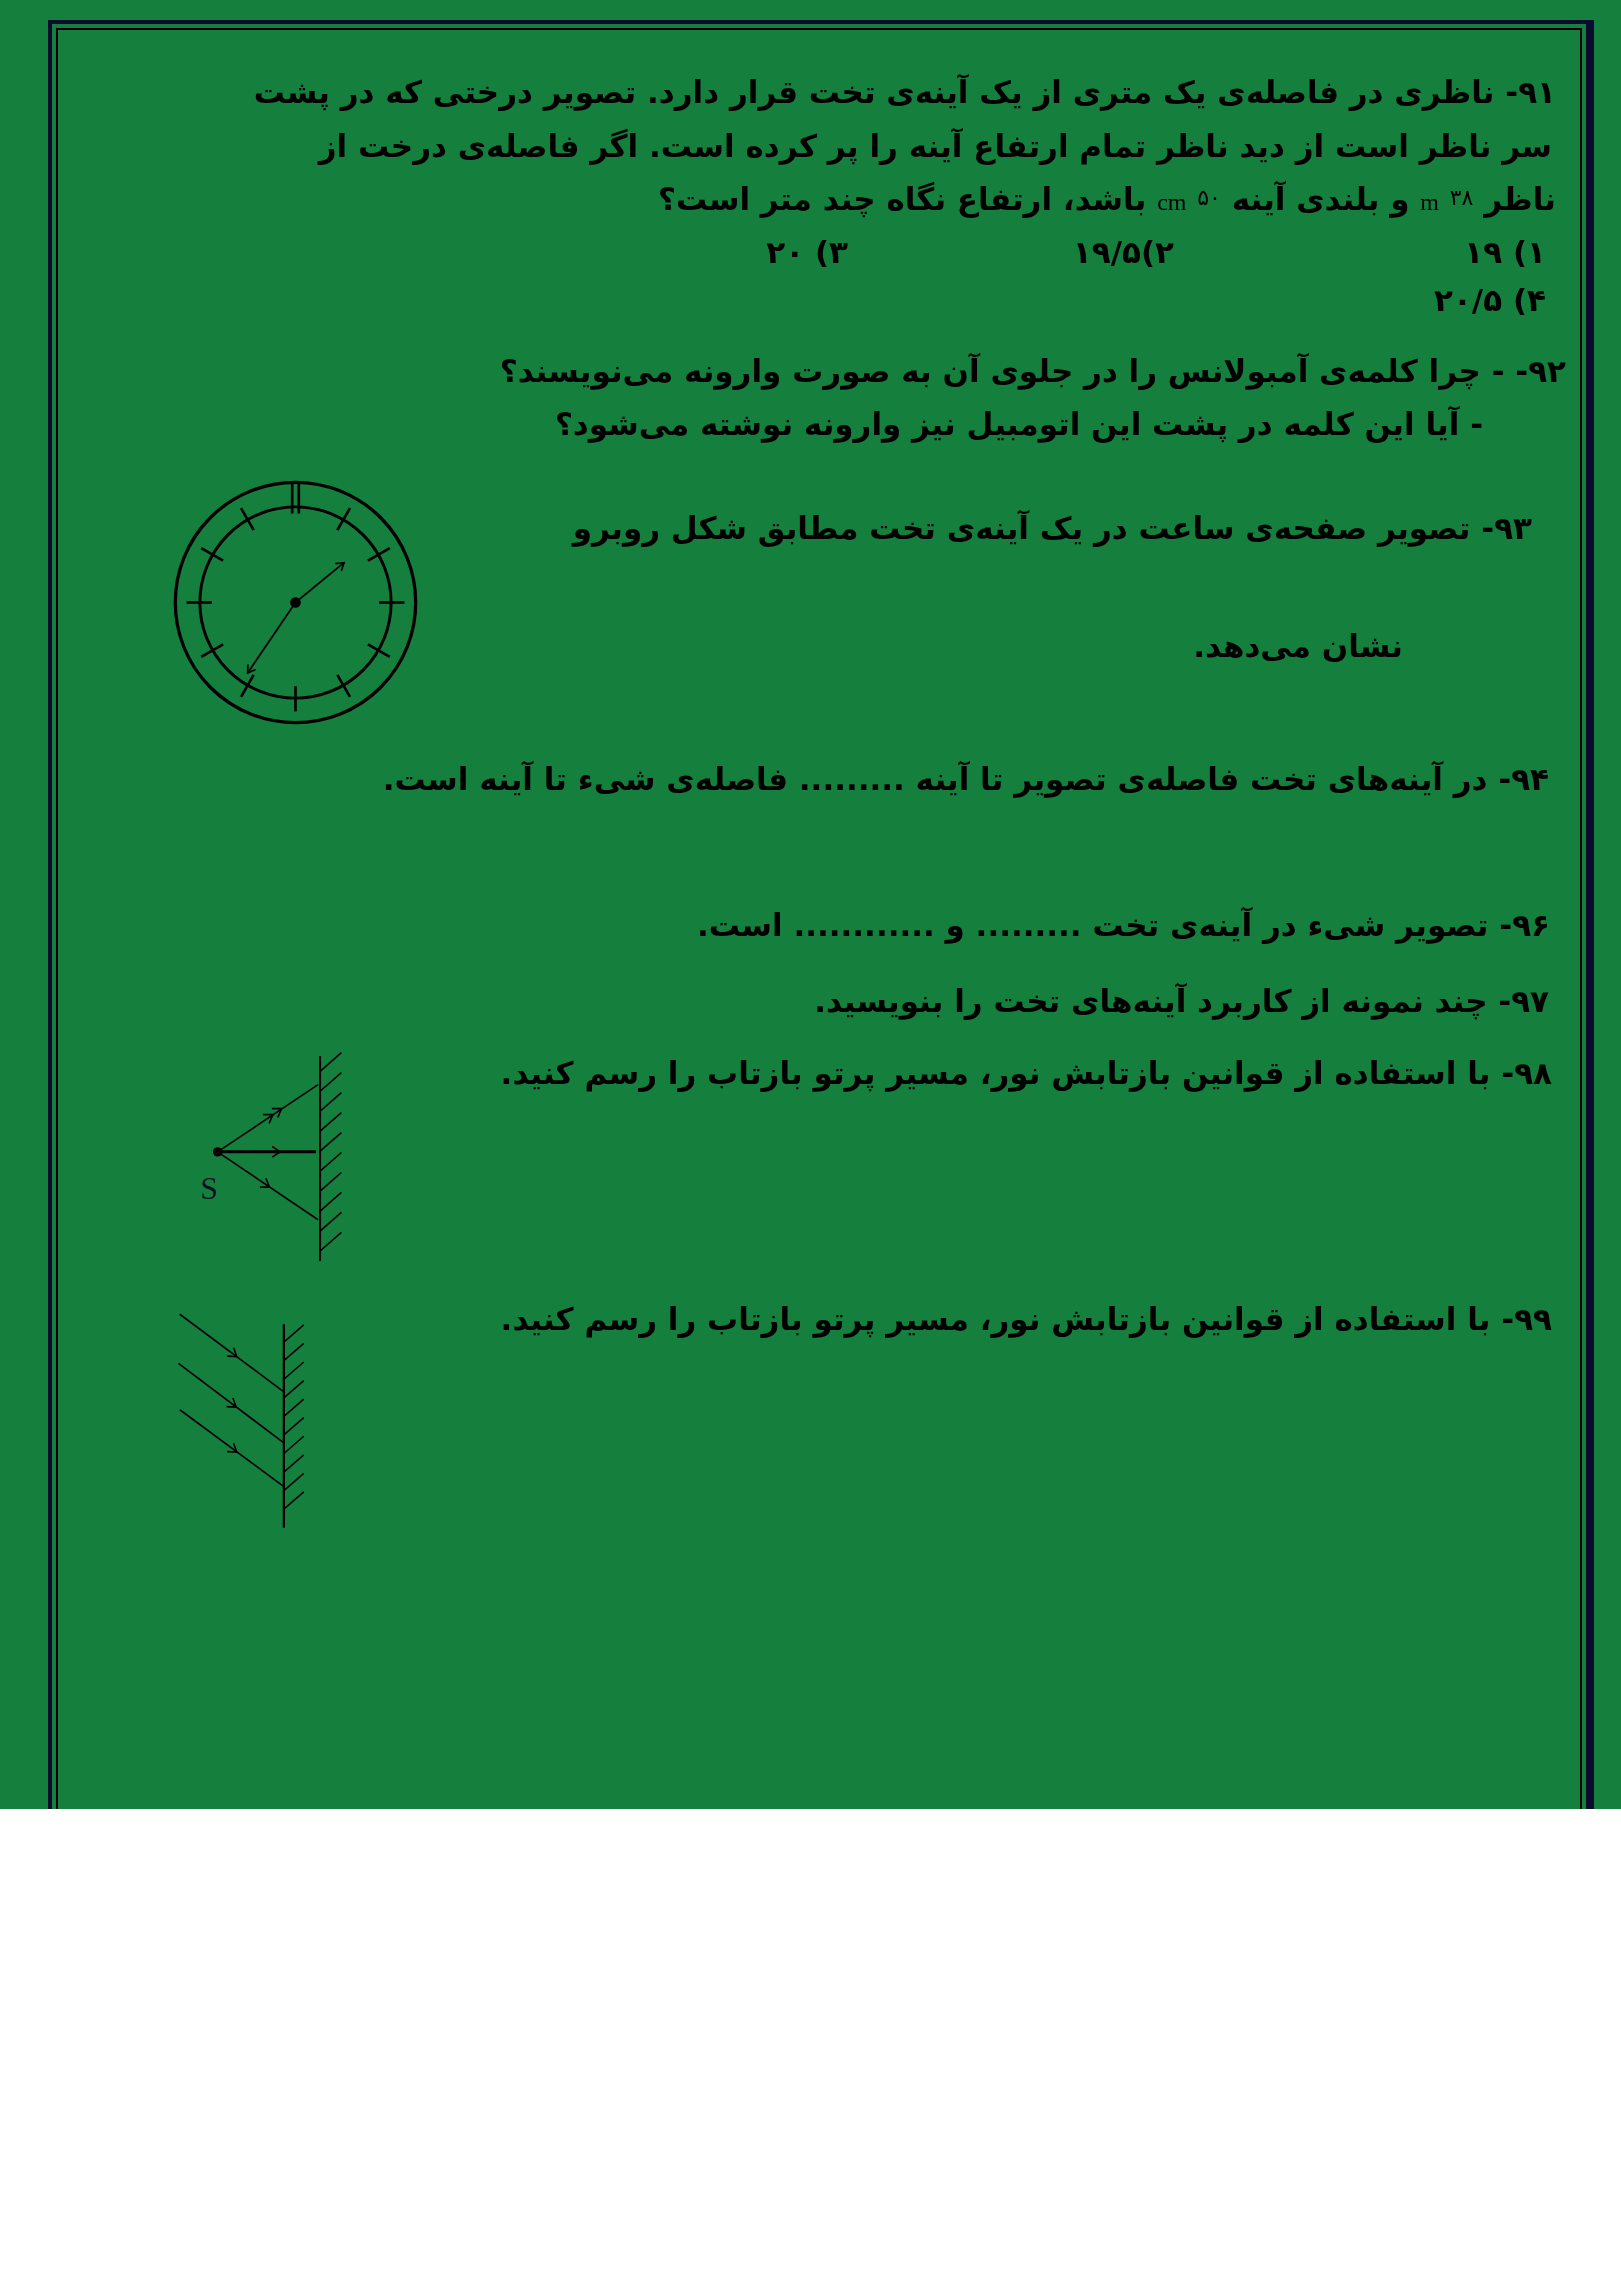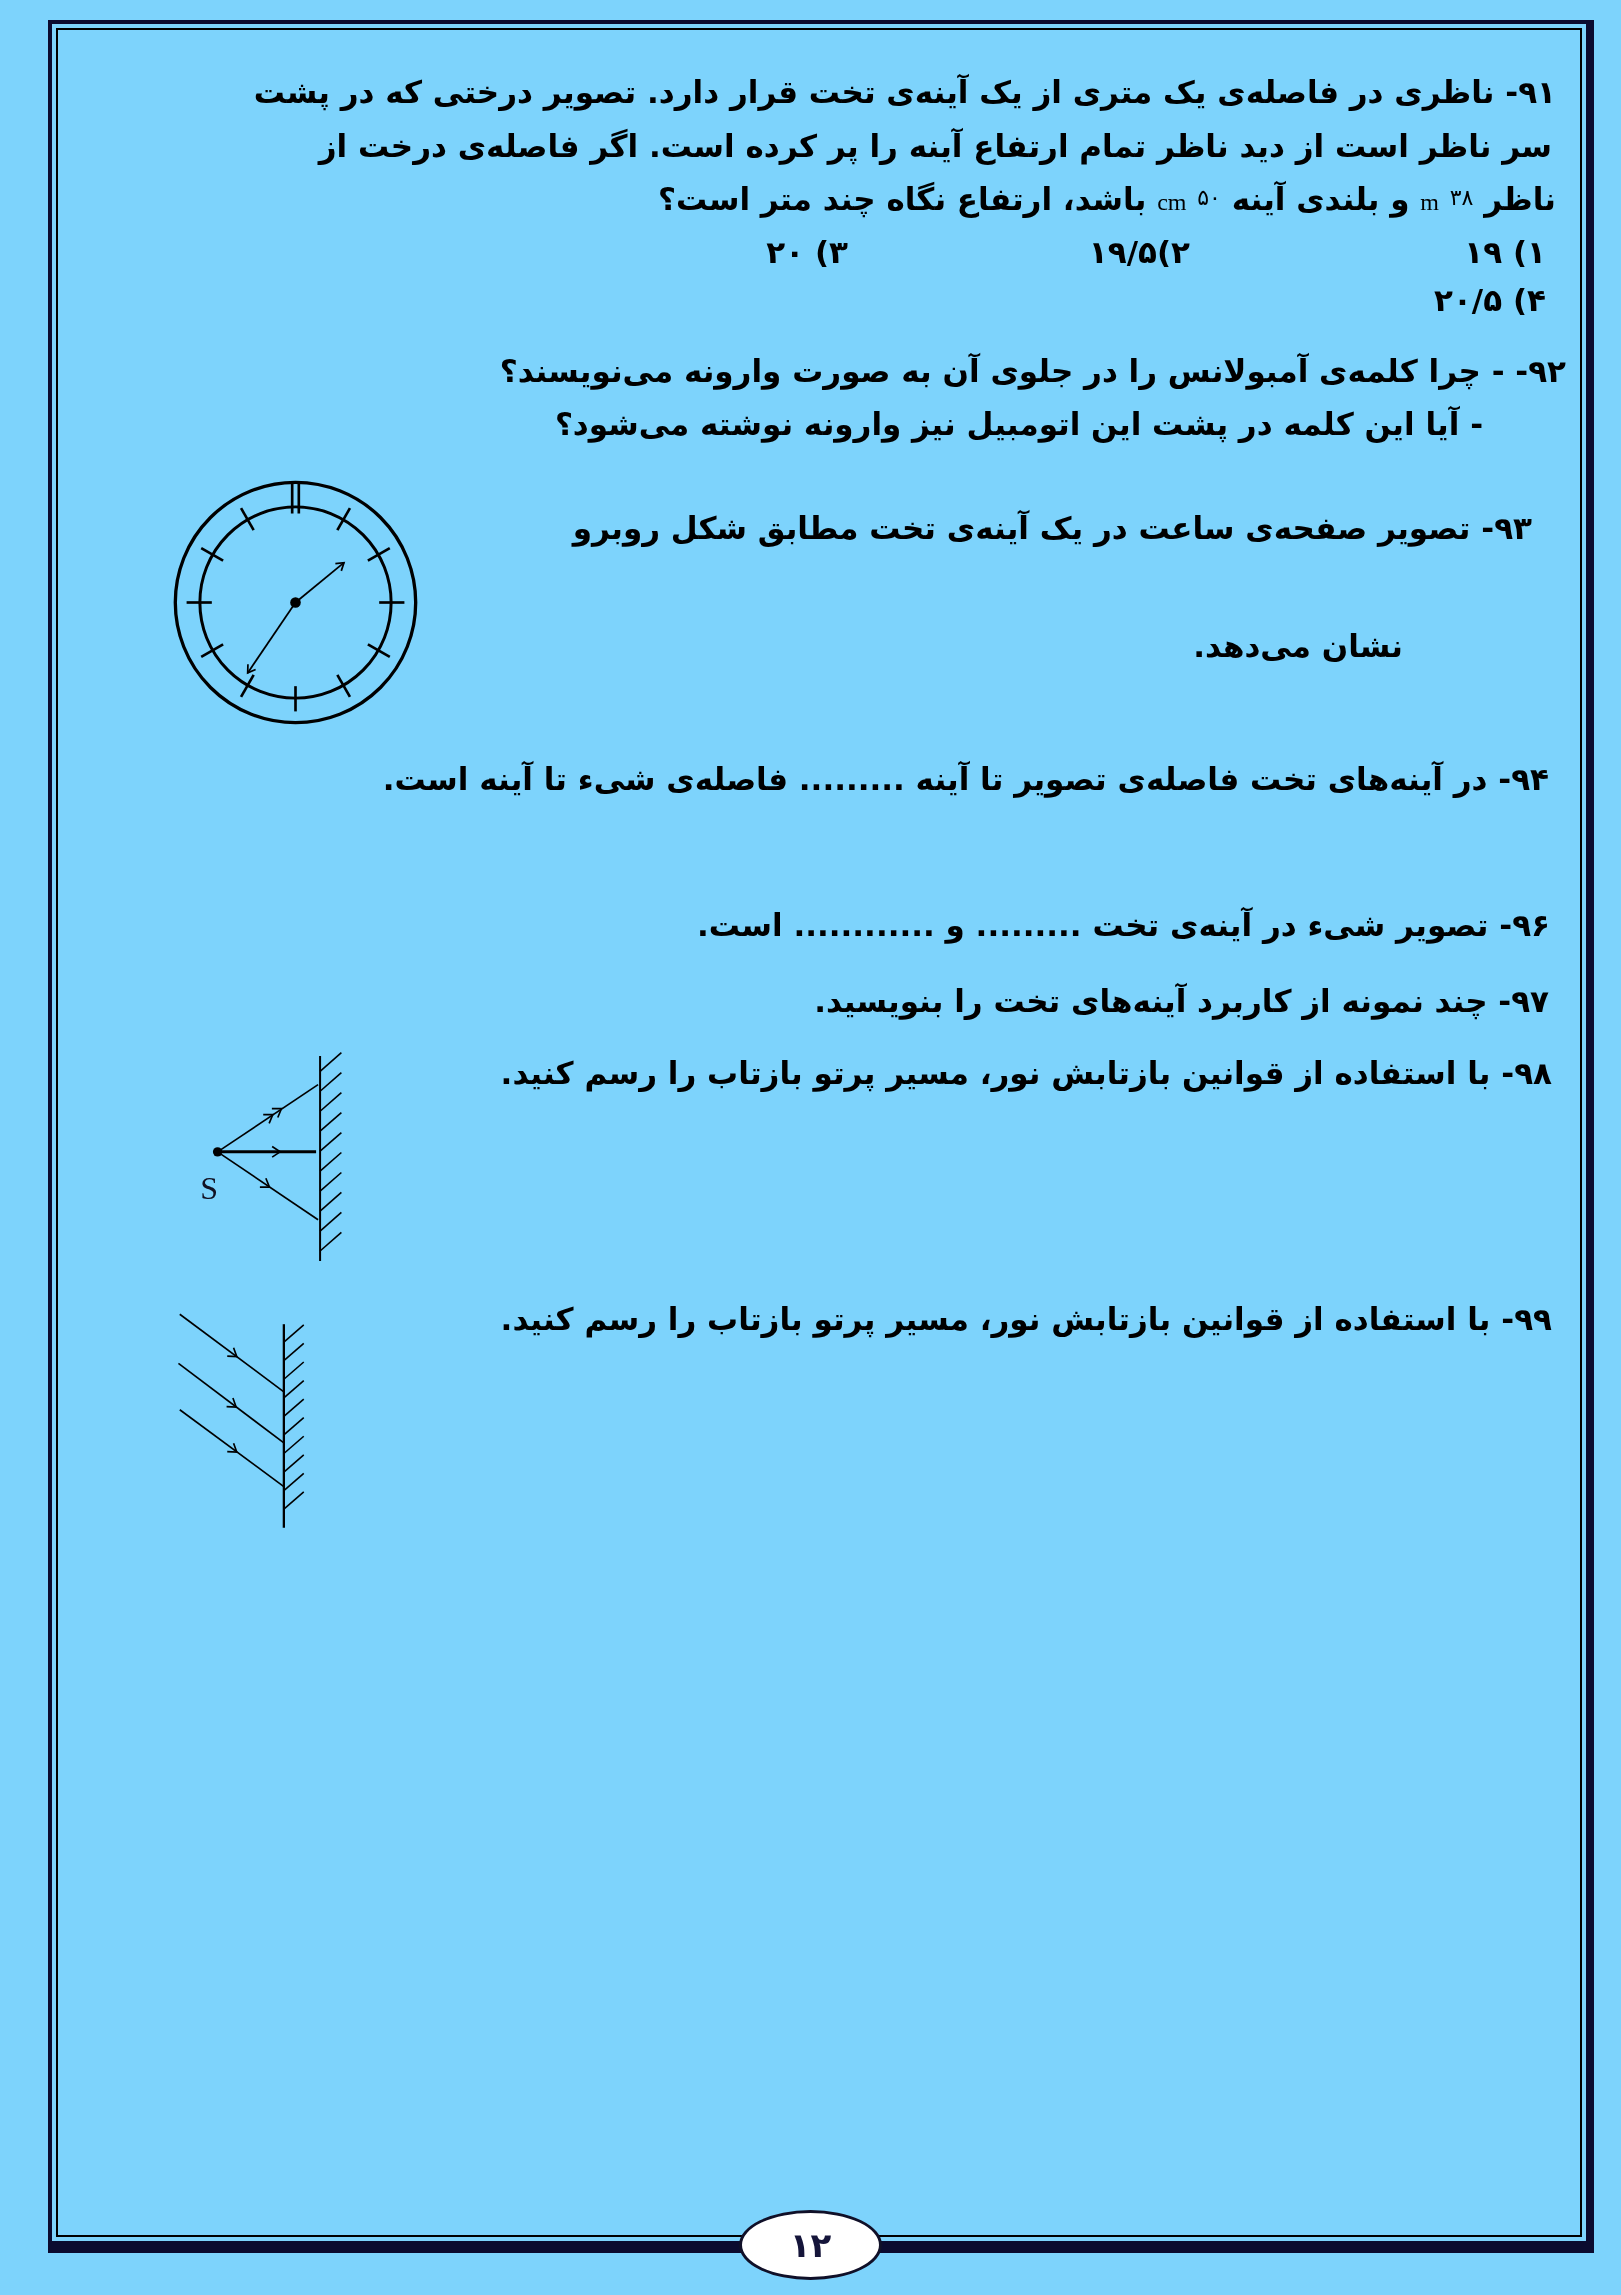--- a/index.html
+++ b/index.html
@@ -1,19 +1,19 @@
 <!DOCTYPE html>
 <html lang="fa" style="font-size:10.6px"><head>
 <meta charset="utf-8">
 <style>
   html,body{margin:0;padding:0;background:#ffffff;}
   .page{
     position:relative;
-    width:1622px;height:2295px;
-    background:#7dd3fc;
+    width:1622px;height:1809px;
+    background:#15803d;
     font-family:"DejaVu Sans",sans-serif;
     color:#000;
     overflow:hidden;
   }
   
   .frame{
     position:absolute;
     left:48px;top:20px;
     width:1546px;height:2233px;
     box-sizing:border-box;
@@ -87,21 +87,21 @@
   <div class="line" style="top:181px;right:66px;">
     <span>ناظر</span>
     <span class="sci-num">۳۸</span>
     <span class="unit">m</span>
     <span>و بلندی آینه</span>
     <span class="sci-num">۵۰</span>
     <span class="unit">cm</span>
     <span>باشد، ارتفاع نگاه چند متر است؟</span>
   </div>
   <div class="line" style="top:234px;right:76px;">۱) ۱۹</div>
-  <div class="line" style="top:234px;right:432px;">۲)۱۹/۵</div>
+  <div class="line" style="top:234px;right:448px;">۲)۱۹/۵</div>
   <div class="line" style="top:234px;right:774px;">۳) ۲۰</div>
   <div class="line" style="top:282px;right:76px;">۴) ۲۰/۵</div>
 
   <div class="line" style="top:353px;right:56px;">۹۲- - چرا کلمه‌ی آمبولانس را در جلوی آن به صورت وارونه می‌نویسند؟</div>
   <div class="line" style="top:406px;right:139px;">- آیا این کلمه در پشت این اتومبیل نیز وارونه نوشته می‌شود؟</div>
 
   <div class="line" style="top:510px;right:90px;">۹۳- تصویر صفحه‌ی ساعت در یک آینه‌ی تخت مطابق شکل روبرو</div>
   <div class="line" style="top:628px;right:219px;">نشان می‌دهد.</div>
 
   <div class="fig" style="left:168px;top:475px;">

